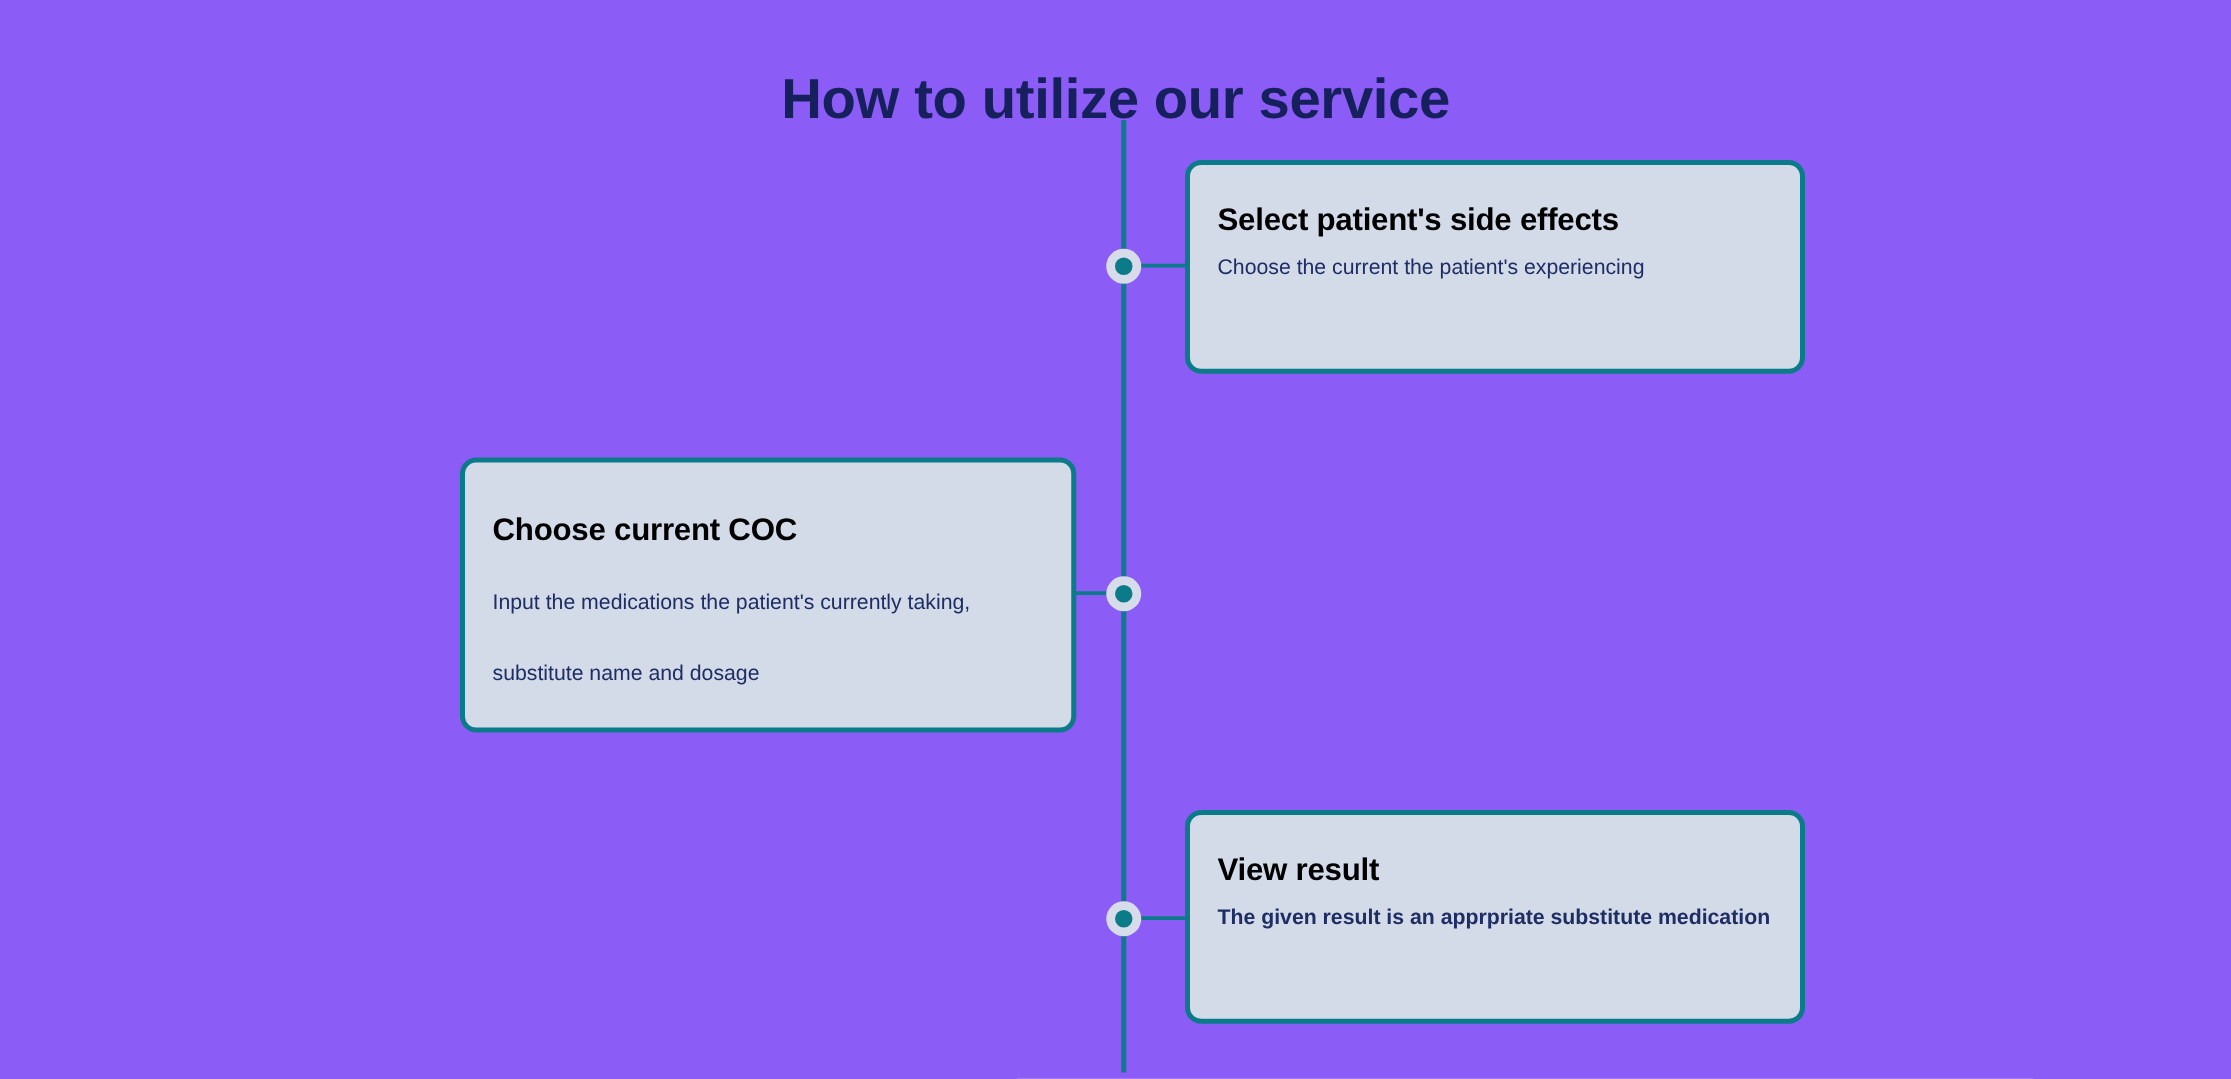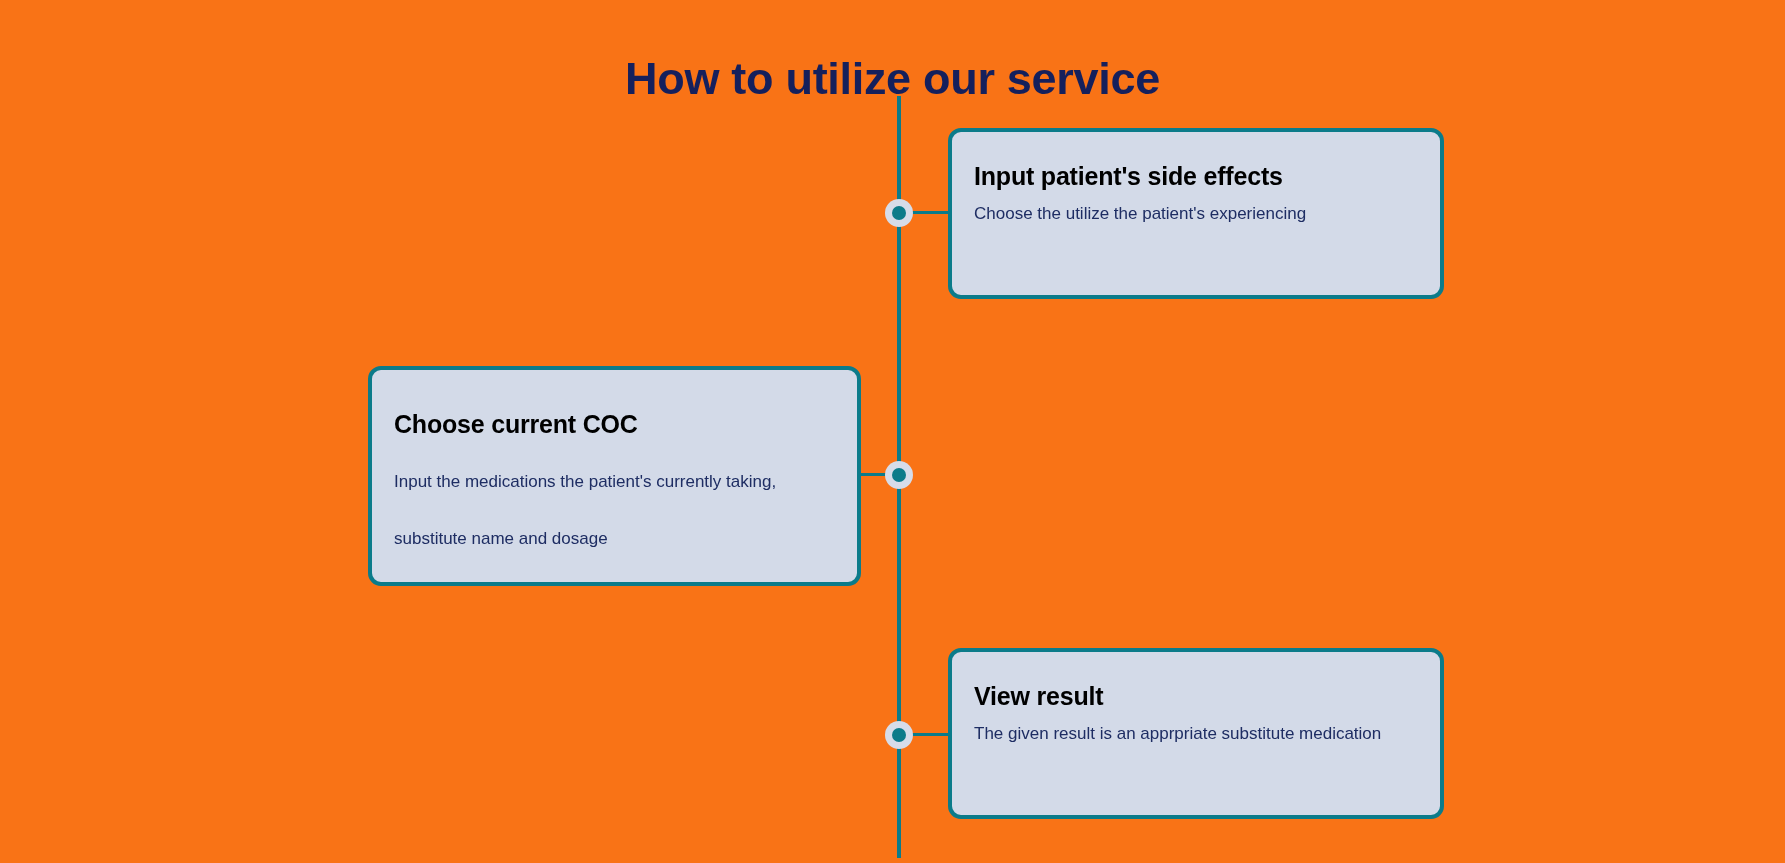--- a/index.html
+++ b/index.html
@@ -10,21 +10,21 @@
   body {
     width: 1785px;
     height: 863px;
     overflow: hidden;
     font-family: "Liberation Sans", sans-serif;
   }
   #board {
     position: relative;
     width: 1785px;
     height: 863px;
-    background: #f97316;
+    background: #8b5cf6;
   }
 
   
   #page-title {
     position: absolute;
     left: 0;
     top: 20px;
     width: 1785px;
     text-align: center;
     font-size: 45px;
@@ -103,21 +103,21 @@
   #card-1 { left: 948px; top: 128px; width: 496px; height: 171px; }
   #card-1 .card-title { padding-top: 30px; }
   #card-1 .card-desc  { padding-top: 11px; line-height: 24px; }
 
   #card-2 { left: 368px; top: 366px; width: 493px; height: 220px; }
   #card-2 .card-title { padding-top: 40px; }
   #card-2 .card-desc  { padding-top: 14px; line-height: 57px; width: 440px; }
 
   #card-3 { left: 948px; top: 648px; width: 496px; height: 171px; }
   #card-3 .card-title { padding-top: 30px; }
-  #card-3 .card-desc  { padding-top: 11px; line-height: 24px; }
+  #card-3 .card-desc  { padding-top: 11px; line-height: 24px; font-weight: bold; }
 </style>
 </head>
 <body>
 
 <div id="board">
 
   <h1 id="page-title">How to utilize our service</h1>
 
   <div id="timeline-axis"></div>
 
@@ -129,22 +129,22 @@
     <span class="dot-core"></span>
   </div>
   <div class="timeline-dot" id="dot-2">
     <span class="dot-core"></span>
   </div>
   <div class="timeline-dot" id="dot-3">
     <span class="dot-core"></span>
   </div>
 
   <div class="step-card" id="card-1">
-    <p class="card-title">Input patient's side effects</p>
-    <p class="card-desc">Choose the utilize the patient's experiencing</p>
+    <p class="card-title">Select patient's side effects</p>
+    <p class="card-desc">Choose the current the patient's experiencing</p>
   </div>
 
   <div class="step-card" id="card-2">
     <p class="card-title">Choose current COC</p>
     <p class="card-desc">Input the medications the patient's currently taking, substitute name and dosage</p>
   </div>
 
   <div class="step-card" id="card-3">
     <p class="card-title">View result</p>
     <p class="card-desc">The given result is an apprpriate substitute medication</p>

